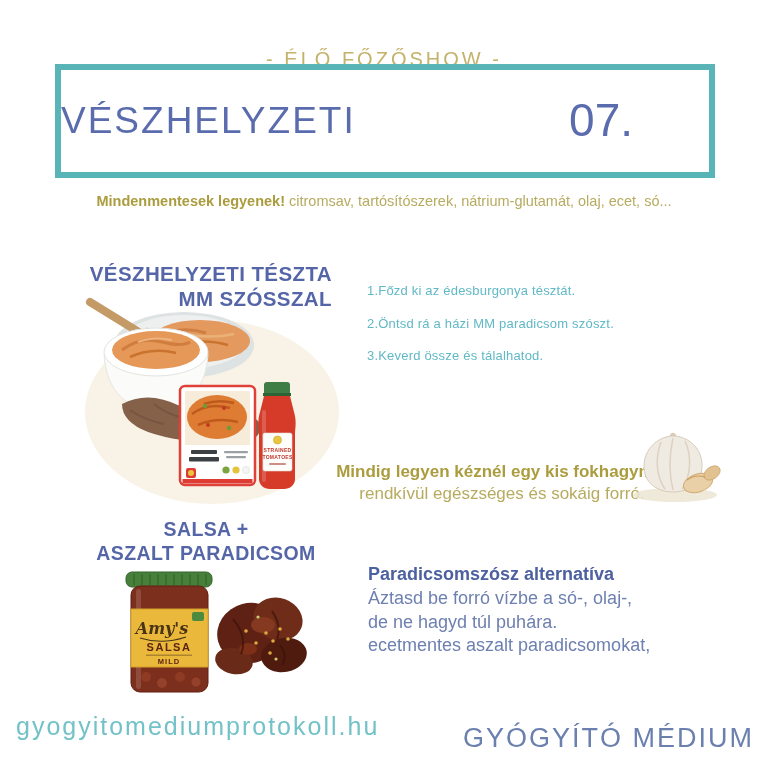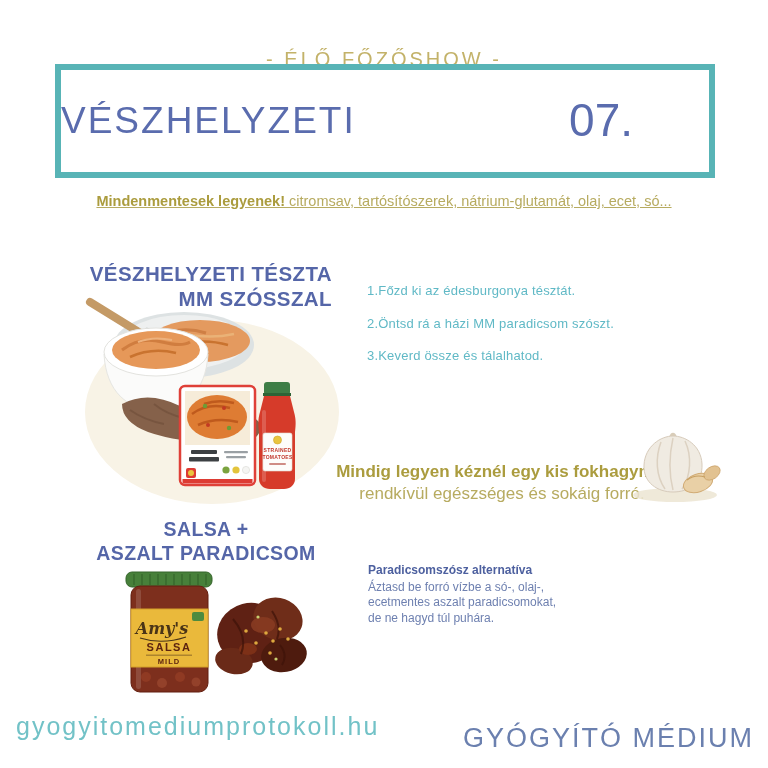--- a/index.html
+++ b/index.html
@@ -25,21 +25,21 @@
     text-align:left; color:var(--title-blue,#5a6cae);
   }
   .title-main { font-size:37px; font-weight:300; letter-spacing:2px; line-height:1.05; }
   .title-sub  { font-size:21px; font-weight:300; letter-spacing:1.5px; margin-top:4px; }
   .episode-number {
     position:absolute; right:76px; top:50%; transform:translateY(-52%);
     font-size:46px; font-weight:400; color:var(--title-blue,#5a6cae);
   }
   .allergen-note {
     position:absolute; top:193px; left:0; right:0; text-align:center;
-    font-size:14.5px; color:var(--gold-regular,#b7ab60);text-decoration:underline;
+    font-size:14.5px; color:var(--gold-regular,#b7ab60);
   }
   .allergen-bold { font-weight:bold; color:var(--gold-bold,#ab9c3e); }
 
   
   .recipe1-heading {
     position:absolute; left:40px; top:261px; width:292px; text-align:right;
     font-size:20.5px; font-weight:bold; letter-spacing:0.4px; line-height:1.22;
     color:var(--heading-blue,#5566a8);
   }
   .dish-svg { position:absolute; left:58px; top:292px; width:285px; height:215px; }
@@ -56,21 +56,21 @@
   .tip-regular { color:var(--gold-regular,#b7ab60); }
   .garlic-svg { position:absolute; left:625px; top:426px; width:102px; height:78px; }
 
   
   .recipe2-heading {
     position:absolute; left:72px; top:517px; width:268px; text-align:center;
     font-size:19.5px; font-weight:bold; letter-spacing:0.4px; line-height:1.25;
     color:var(--heading-blue,#5566a8);
   }
   .salsa-svg { position:absolute; left:100px; top:571px; width:228px; height:124px; }
-  .alt-note { position:absolute; left:368px; top:563px; width:312px; font-size:12px; line-height:1.3; }
+  .alt-note { position:absolute; left:368px; top:563px; width:312px; font-size:18px; line-height:1.3; }
   .alt-title { font-weight:bold; color:var(--note-title-blue,#4d609f); margin-bottom:1px; }
   .alt-line { color:var(--note-blue,#6e80b0); }
 
   
   .footer-website {
     position:absolute; left:16px; top:712px;
     font-size:25px; font-weight:300; letter-spacing:2px;
     color:var(--footer-teal,#72c2c7);
   }
   .footer-brand {
@@ -246,20 +246,20 @@
           <circle cx="188" cy="68" r="1.8"></circle>
       </g>
       <circle cx="158" cy="46" r="1.6" fill="#c9cf70"></circle>
         <circle cx="176" cy="88" r="1.6" fill="#c9cf70"></circle>
     </g>
   </svg>
 
   <div class="alt-note">
     <div class="alt-title">Paradicsomszósz alternatíva</div>
     <div class="alt-line">Áztasd be forró vízbe a só-, olaj-,</div>
+    <div class="alt-line">de ne hagyd túl puhára.</div>
     <div class="alt-line">ecetmentes aszalt paradicsomokat,</div>
-    <div class="alt-line">de ne hagyd túl puhára.</div>
   </div>
 
   <div class="footer-website">gyogyitomediumprotokoll.hu</div>
   <div class="footer-brand">GYÓGYÍTÓ MÉDIUM</div>
 
 </div>
 
 </body></html>

